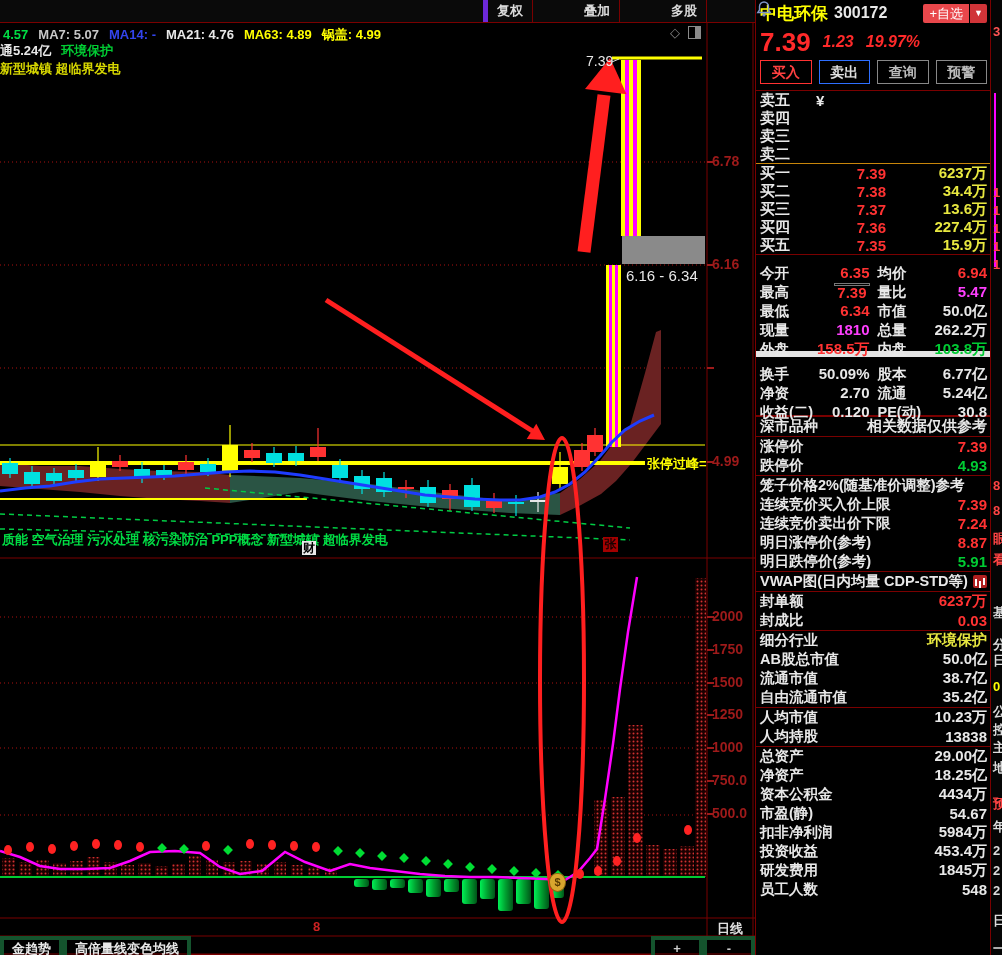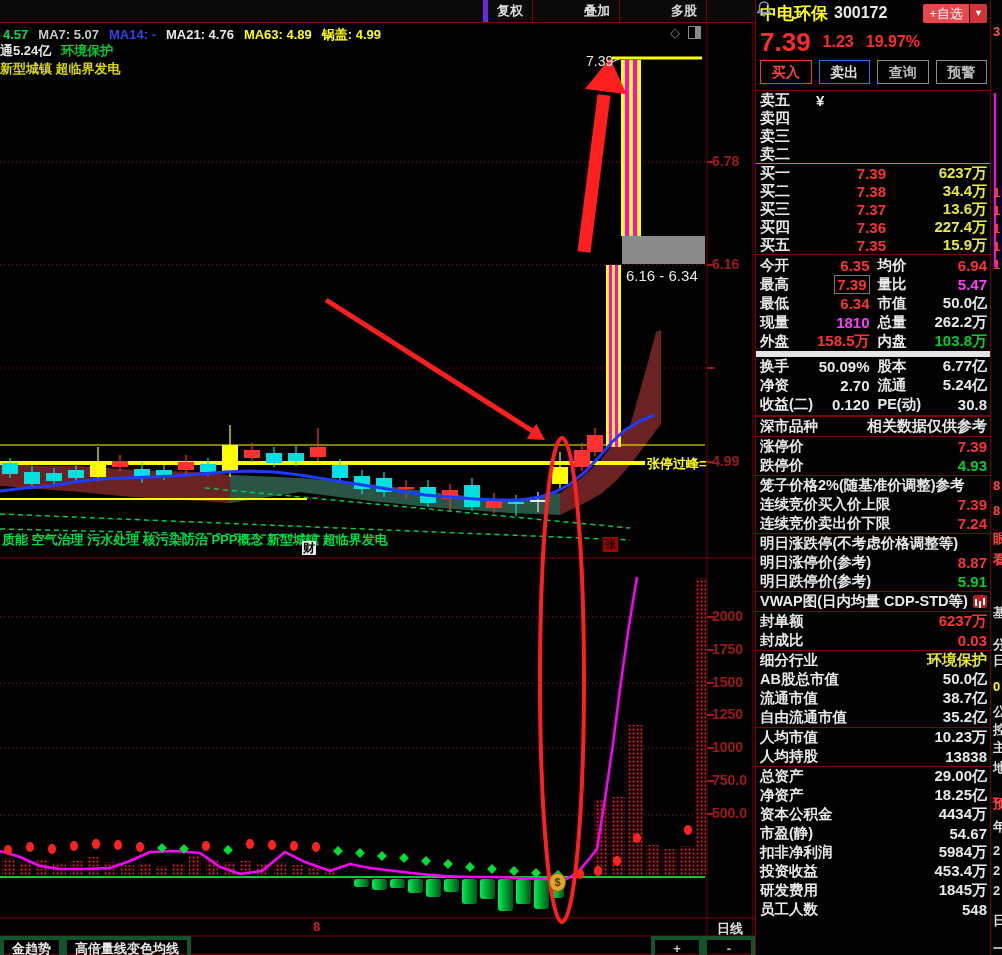--- a/index.html
+++ b/index.html
@@ -48,38 +48,38 @@
          border-left:1px solid #7a0000;overflow:hidden;}
   #title-row{height:26px;display:flex;align-items:center;padding:0 4px;}
   #stock-name{color:#ffff00;font-size:17px;font-weight:bold;margin-right:6px;}
   #stock-code{color:#e8e8e8;font-size:16px;font-weight:bold;flex:1;}
   #add-watch{background:#e8474b;color:#fff;font-size:13px;height:19px;line-height:19px;
              padding:0 6px;border-radius:2px 0 0 2px;}
   #add-watch-dd{background:#d03438;color:#fff;font-size:9px;height:19px;line-height:19px;
              padding:0 4px;border-radius:0 2px 2px 0;margin-left:1px;}
   #price-row{height:32px;display:flex;align-items:center;padding:0 4px;}
   #cur-price{color:#ff2a2a;font-size:26px;font-weight:bold;margin-right:12px;}
-  #chg,#pct{color:#ff2a2a;font-size:16px;font-weight:bold;margin-right:12px;}
+  #chg,#pct{color:#ff2a2a;font-size:16px;font-weight:bold;margin-right:12px;font-style:italic;}
   #bell{margin-left:auto;}
   #actions{height:28px;display:flex;gap:7px;padding:2px 4px 2px 4px;}
   .act{flex:1;height:22px;line-height:22px;text-align:center;font-size:14px;font-weight:bold;
        border:1px solid #888;color:#bbb;cursor:pointer;}
   .act.buy{border-color:#ff3232;color:#ff4040;}
   .act.sell{border-color:#2e6fff;color:#e0e0e0;}
   #book{border-top:1px solid #7a0000;border-bottom:1px solid #7a0000;}
   .brow{height:18px;display:flex;align-items:center;padding:0 4px;font-size:15px;font-weight:bold;}
   .brow .blabel{color:#e8e8e8;width:56px;}
   .brow .bprice{color:#ff3232;width:70px;text-align:right;}
   .brow .bvol{color:#e8e840;flex:1;text-align:right;}
   #book-sep{height:0;border-top:1px solid #c8860b;}
   
   #qgrid{border-bottom:1px solid #7a0000;padding:1px 0;}
   .grow{height:19px;display:flex;}
   .grow.sep{border-top:6px solid #e5e5e5;}
-  .gcell{width:50%;display:flex;justify-content:space-between;align-items:center;padding:0 4px;}
+  .gcell{width:50%;display:flex;justify-content:space-between;padding:8px 4px;}
   .glabel{color:#e8e8e8;font-size:14.5px;font-weight:bold;white-space:nowrap;}
   .gval{font-size:15px;font-weight:bold;white-space:nowrap;}
   .gval.boxed{border:1px solid #777;padding:0 2px;}
   .vr{color:#ff3232}.vg{color:#00cc33}.vw{color:#e8e8e8}.vy{color:#e8e840}.vm{color:#ff3fff}
   
   .prow{height:19px;display:flex;justify-content:space-between;align-items:center;
         padding:0 4px;font-weight:bold;white-space:nowrap;overflow:hidden;}
   .prow.sep{border-top:1px solid #7a0000;}
   .plabel{color:#e8e8e8;font-size:14.5px;}
   .pval{font-size:15px;}
@@ -515,24 +515,20 @@
           <span class="pval vw"></span>
         </div>
         <div class="prow">
           <span class="plabel">连续竞价买入价上限</span>
           <span class="pval vr">7.39</span>
         </div>
         <div class="prow">
           <span class="plabel">连续竞价卖出价下限</span>
           <span class="pval vr">7.24</span>
         </div>
-        <div class="prow sep">
-          <span class="plabel">明日涨跌停(不考虑价格调整等)</span>
-          <span class="pval vw"></span>
-        </div>
         <div class="prow">
           <span class="plabel">明日涨停价(参考)</span>
           <span class="pval vr">8.87</span>
         </div>
         <div class="prow">
           <span class="plabel">明日跌停价(参考)</span>
           <span class="pval vg">5.91</span>
         </div>
         <div class="prow sep">
           <span class="plabel">VWAP图(日内均量 CDP-STD等)</span>

